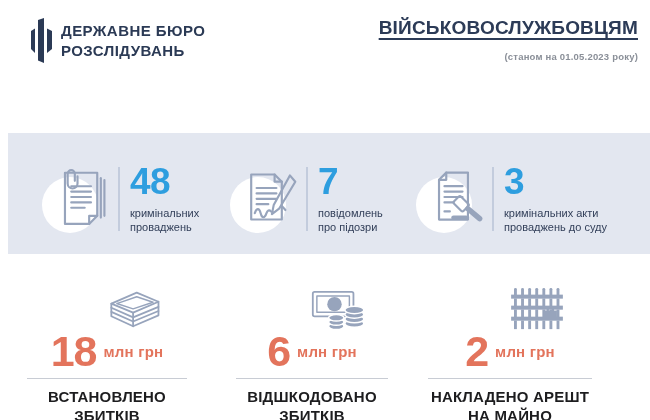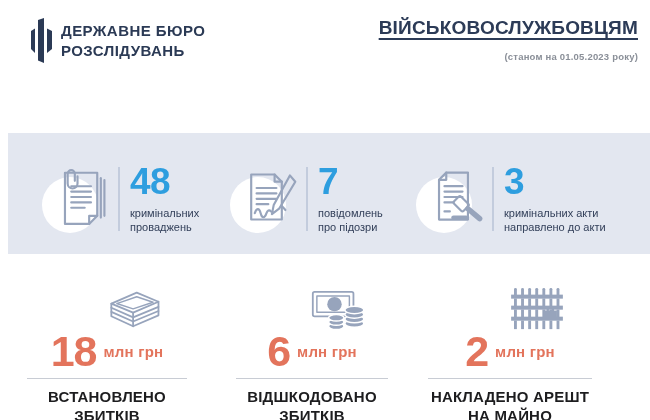--- a/index.html
+++ b/index.html
@@ -138,21 +138,21 @@
           <path d="M42 46 L55 57" stroke-width="6"></path>
           <path d="M26 56 H40" stroke-width="5"></path>
         </svg>
       </span>
     </div>
     <div class="v-divider"></div>
     <div class="band-text">
       <div class="band-num">3</div>
       <div class="band-label">
         <span class="nowrap">кримінальних акти</span><br>
-        <span class="nowrap">направлено до акти</span>
+        <span class="nowrap">проваджень до суду</span>
       </div>
     </div>
   </div>
 </div>
 
 <div class="money-col mc1">
   <div class="m-icon">
     <svg width="58" height="46" viewBox="0 0 64 46" fill="none" stroke="#97a4bc" stroke-width="2" stroke-linejoin="round" stroke-linecap="round">
       <path d="M7 17 L35 5 L59 15 L31 27 Z"></path>
       <path d="M13 17 L35 9.5 L53 15.5 L31 22.8 Z" stroke-width="1.6"></path>

